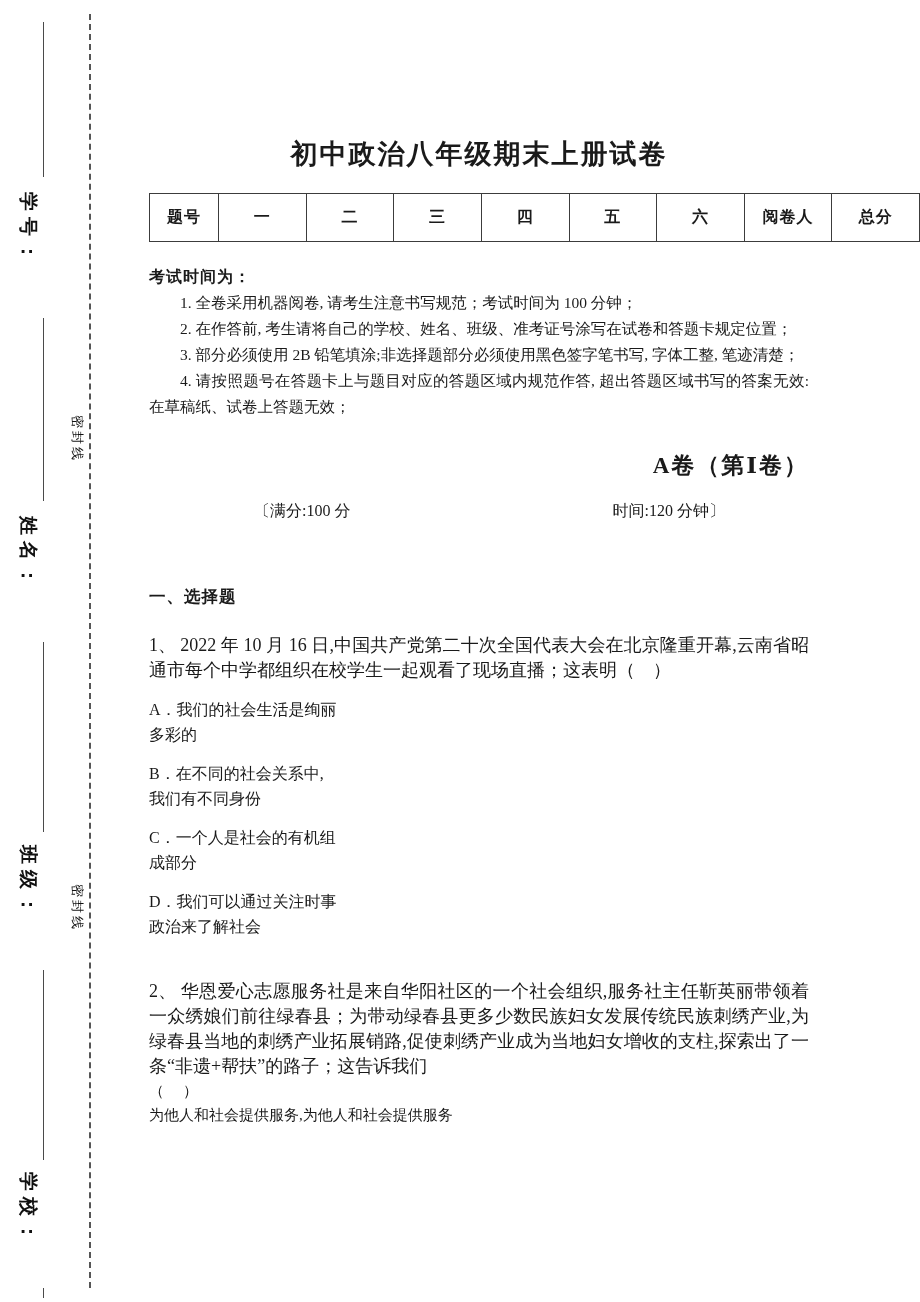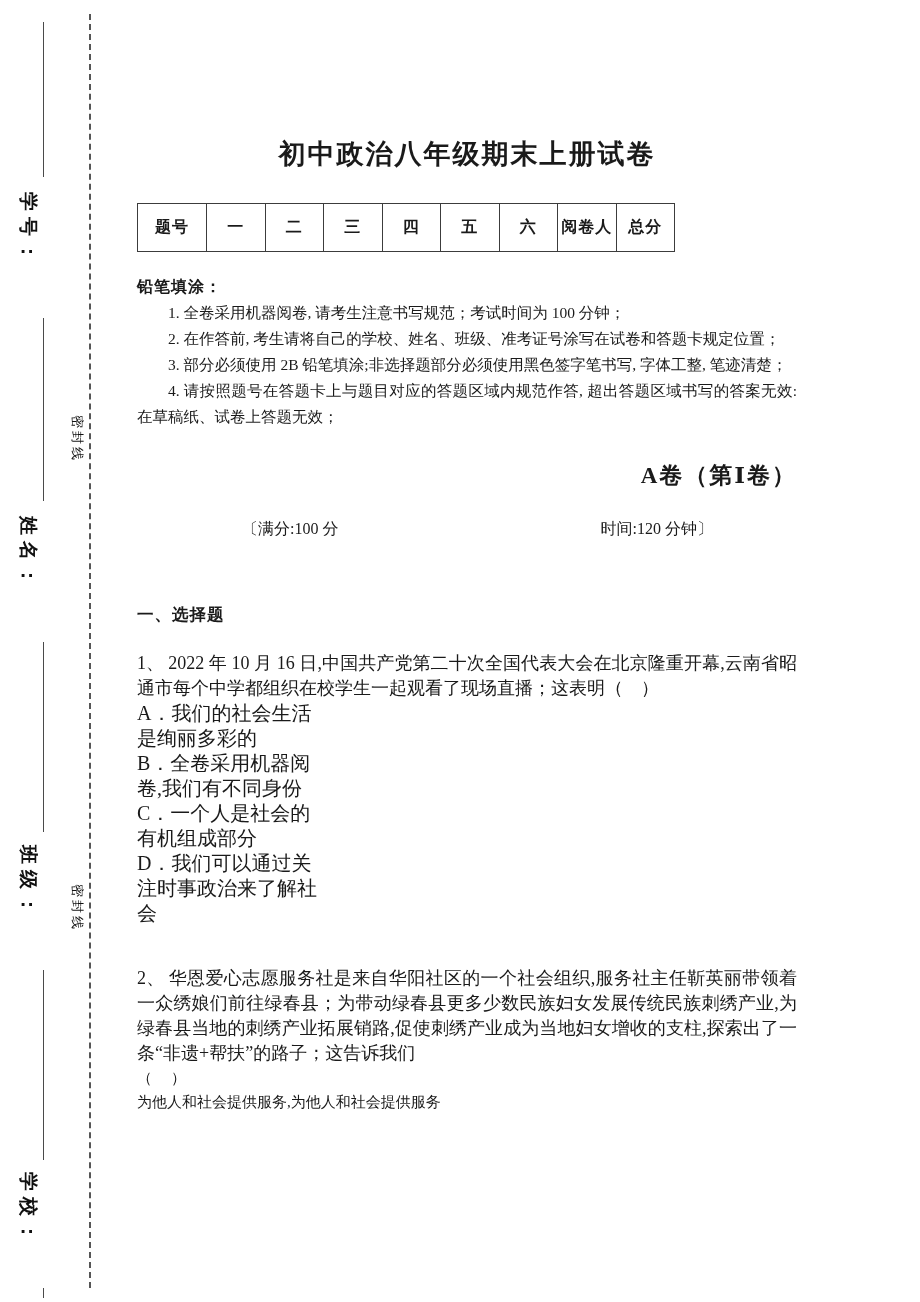--- a/index.html
+++ b/index.html
@@ -45,40 +45,40 @@
     font-weight: bold;
     letter-spacing: 6px;
     color: #111111;
   }
   .v-label.student   { font-size: 19px; }
   .v-label.sealword  { font-size: 13px; letter-spacing: 3px; font-weight: normal; }
 
   
   #content {
     position: absolute;
-    left: 137px;
+    left: 149px;
     top: 0;
     width: 660px;
   }
 
   .doc-title {
     text-align: center;
     font-size: 27px;
     font-weight: bold;
     letter-spacing: 2px;
     margin: 0;
     padding-top: 136px;
     font-family: "Liberation Serif", "DejaVu Serif", serif;
   }
 
   
   table.score-table {
-    margin-top: 31px;
+    margin-top: 21px;
     border-collapse: collapse;
-    width: 538px;
+    width: 771px;
     table-layout: fixed;
   }
   table.score-table td {
     border: 1px solid #3c3c3c;
     height: 45px;
     text-align: center;
     vertical-align: middle;
     font-size: 16px;
     font-weight: bold;
     font-family: "Liberation Serif", "DejaVu Serif", serif;
@@ -104,21 +104,21 @@
 
   
   .paper-part {
     text-align: right;
     font-size: 23px;
     font-weight: bold;
     margin-top: 30px;
     letter-spacing: 2px;
   }
   .meta-row {
-    margin-top: 28px;
+    margin-top: 20px;
     display: flex;
     justify-content: space-between;
     font-size: 16px;
     padding-left: 105px;
     padding-right: 84px;
     box-sizing: border-box;
   }
 
   .section-head {
     margin-top: 64px;
@@ -130,22 +130,23 @@
   
   .question {
     margin-top: 25px;
     font-size: 18px;
     line-height: 25px;
     text-align: justify;
   }
   .q-num { margin-right: 4px; }
   .opt-narrow {
     width: 190px;
-    font-size: 20px;
+    font-size: 16px;
     line-height: 25px;
+    margin-top: 14px;
   }
   .sub-item {
     font-size: 15px;
     line-height: 24px;
   }
   .paren { letter-spacing: 2px; }
 </style>
 </head>
 <body>
 
@@ -188,41 +189,41 @@
         <td>四</td>
         <td>五</td>
         <td>六</td>
         <td>阅卷人</td>
         <td>总分</td>
       </tr>
     </tbody>
       </table>
 
     <div class="notice">
-      <div class="notice-head">铅笔填涂：</div>
+      <div class="notice-head">考试时间为：</div>
       <div class="notice-item">1. 全卷采用机器阅卷, 请考生注意书写规范；考试时间为 100 分钟；</div>
       <div class="notice-item">2. 在作答前, 考生请将自己的学校、姓名、班级、准考证号涂写在试卷和答题卡规定位置；</div>
       <div class="notice-item">3. 部分必须使用 2B 铅笔填涂;非选择题部分必须使用黑色签字笔书写, 字体工整, 笔迹清楚；</div>
       <div class="notice-item">4. 请按照题号在答题卡上与题目对应的答题区域内规范作答, 超出答题区域书写的答案无效:在草稿纸、试卷上答题无效；</div>
     </div>
 
     <div class="paper-part">A卷（第Ⅰ卷）</div>
 
     <div class="meta-row">
       <span>〔满分:100 分</span>
       <span>时间:120 分钟〕</span>
     </div>
 
     <div class="section-head">一、选择题</div>
 
     <div class="question">
       <span class="q-num">1、</span><span>2022 年 10 月 16 日,中国共产党第二十次全国代表大会在北京隆重开幕,云南省昭通市每个中学都组织在校学生一起观看了现场直播；这表明（　）</span>
     </div>
     <div class="opt-narrow">A．我们的社会生活是绚丽多彩的</div>
-    <div class="opt-narrow">B．全卷采用机器阅卷,我们有不同身份</div>
+    <div class="opt-narrow">B．在不同的社会关系中,我们有不同身份</div>
     <div class="opt-narrow">C．一个人是社会的有机组成部分</div>
     <div class="opt-narrow">D．我们可以通过关注时事政治来了解社会</div>
 
     <div class="question" style="margin-top:40px;">
       <span class="q-num">2、</span><span>华恩爱心志愿服务社是来自华阳社区的一个社会组织,服务社主任靳英丽带领着一众绣娘们前往绿春县；为带动绿春县更多少数民族妇女发展传统民族刺绣产业,为绿春县当地的刺绣产业拓展销路,促使刺绣产业成为当地妇女增收的支柱,探索出了一条“非遗+帮扶”的路子；这告诉我们</span>
     </div>
     <div class="sub-item paren">（　）</div>
     <div class="sub-item">为他人和社会提供服务,为他人和社会提供服务</div>
 
   </div>

